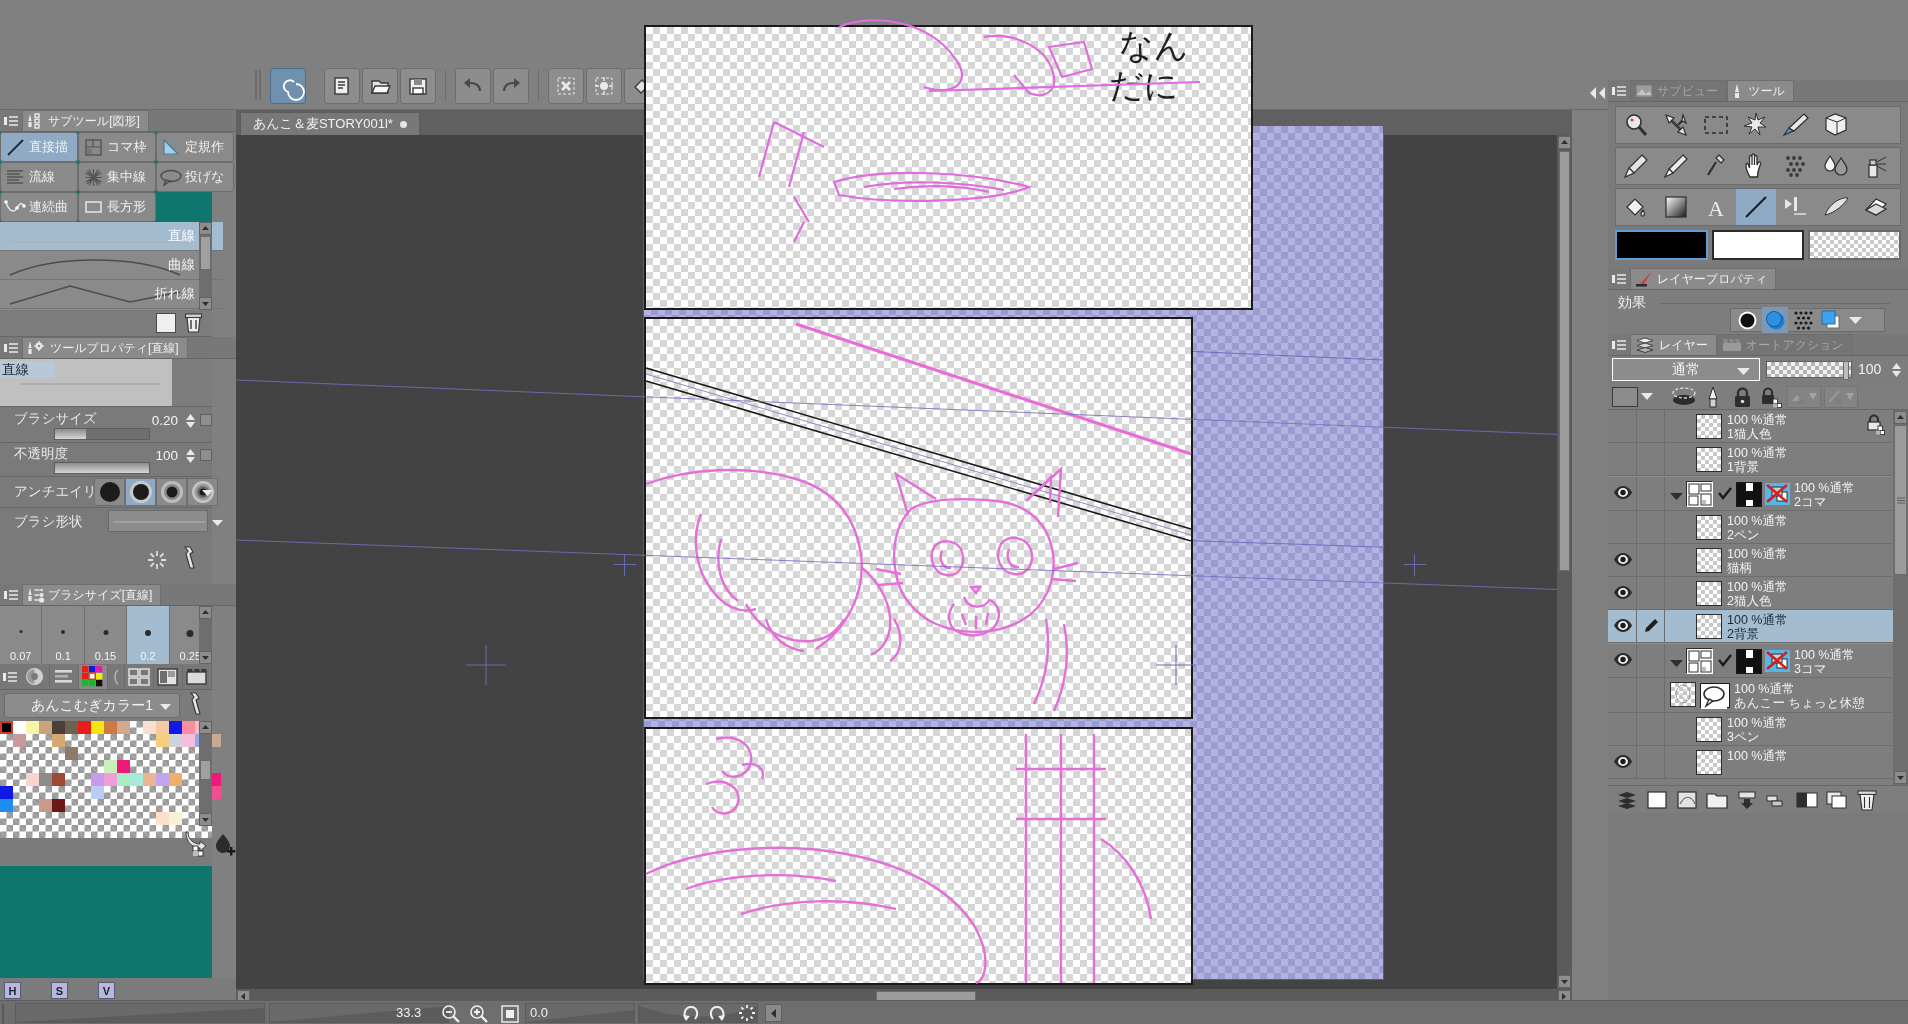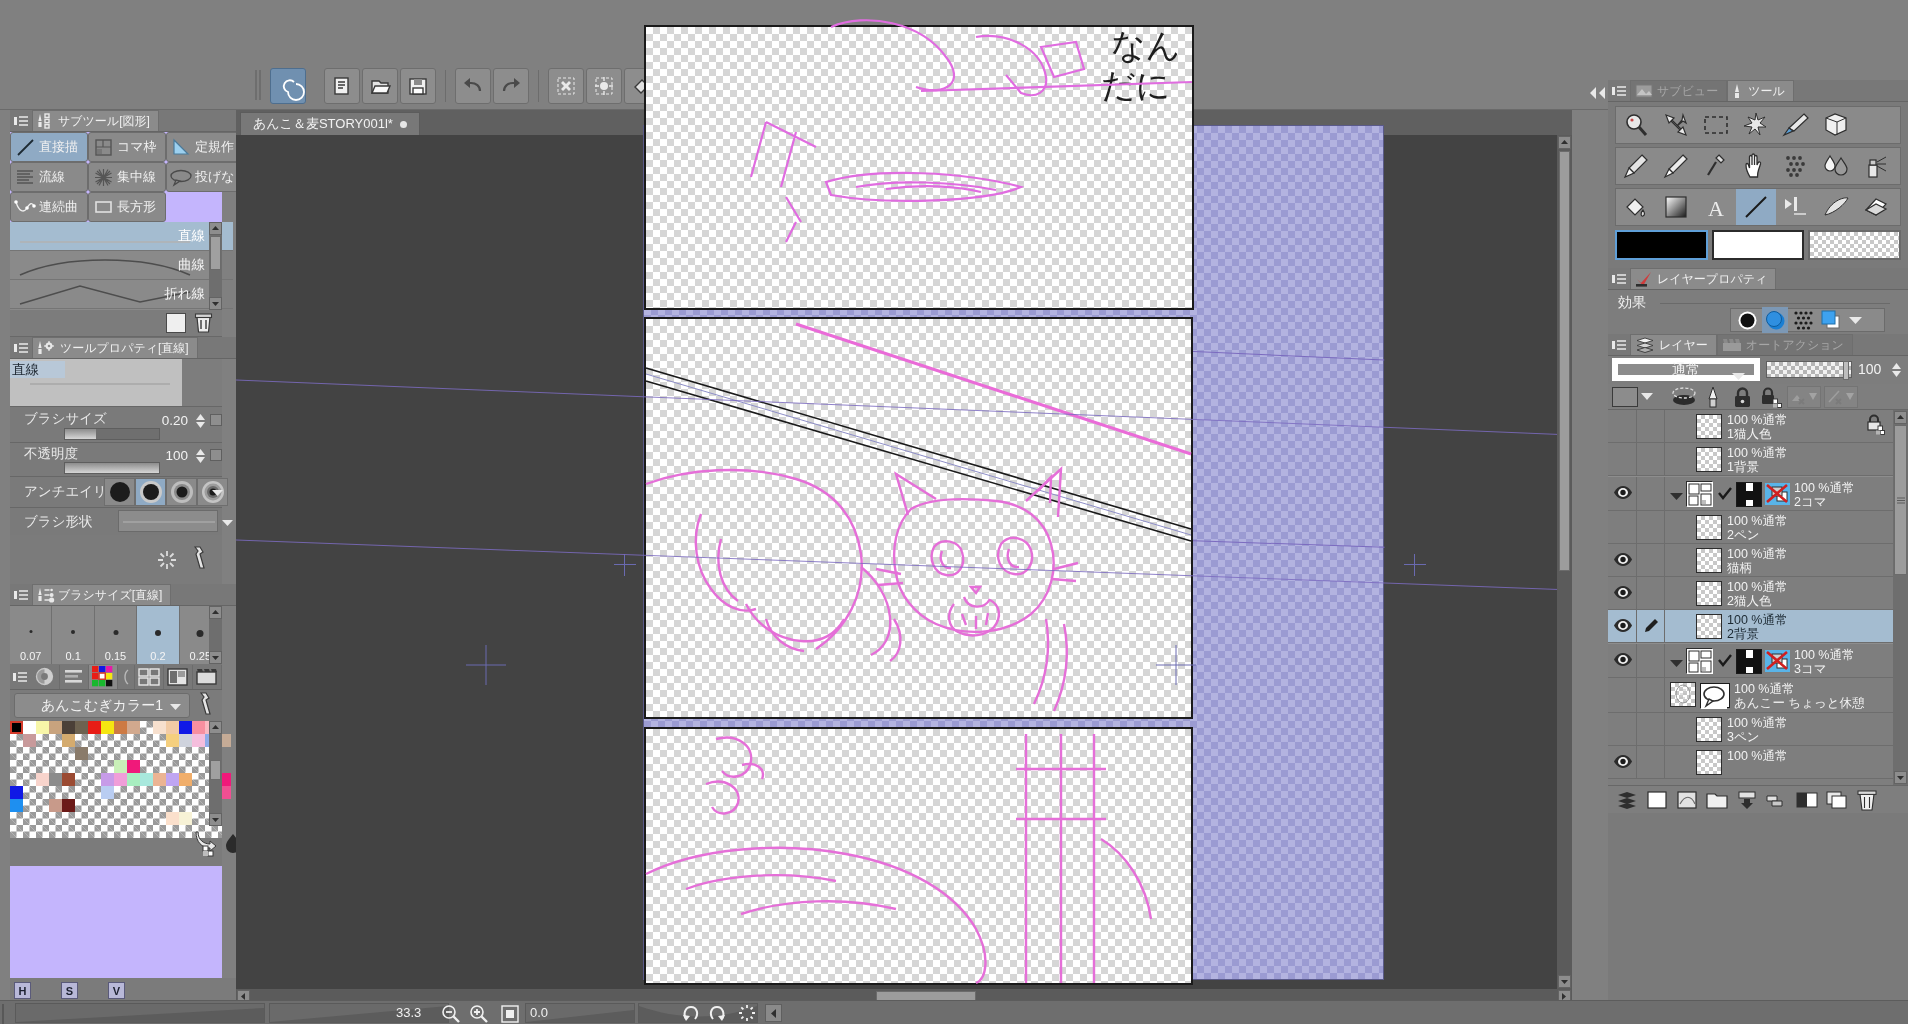--- a/index.html
+++ b/index.html
@@ -55,21 +55,21 @@
     display:flex; align-items:center; justify-content:center;
     cursor:pointer; position:relative;
   }
   .cbtn.sel { background:#7c98b5; border-color:#5c7b99; }
   .cbtn.flat { background:none; border:none; }
   .cbtn svg { display:block; }
   .cmd-sep { width:1px; height:32px; background:#6c6c6c; margin:0 7px; }
   .cmd-sep2 { width:14px; }
 
   
-  .leftdock { position:absolute; left:10px; top:110px; width:212px; height:894px; background:#c4b5fd; }
+  .leftdock { position:absolute; left:0; top:110px; width:212px; height:894px; background:#0f766e; }
 
   .panel-head {
     height:22px; background:#787878; border-bottom:1px solid #656565;
     display:flex; align-items:center; position:relative;
   }
   .ph-menu { width:22px; height:20px; display:flex; align-items:center; justify-content:center; cursor:pointer; }
   .ph-tab {
     height:21px; background:#8b8b8b; border:1px solid #6e6e6e; border-bottom:none;
     display:flex; align-items:center; gap:4px; padding:0 8px 0 4px; font-size:12px;
     color:#f0f0f0; cursor:pointer;
@@ -184,21 +184,21 @@
   .colchip.act { border-color:#5f9fd8; }
 
   .fx-btn { width:26px; height:26px; display:flex; align-items:center; justify-content:center; cursor:pointer; }
   .fx-btn.sel { background:#7c98b5; }
 
   .expr-select {
     height:26px; background:#8c8c8c; border:1px solid #6c6c6c; border-radius:3px;
     display:flex; align-items:center; gap:8px; padding:0 7px; font-size:13.5px; color:#f2f2f2; cursor:pointer;
   }
   .blend-select {
-    height:23px; background:#8c8c8c; border:6px solid #ffffff;
+    height:23px; background:#8c8c8c; border:1px solid #ffffff;
     display:flex; align-items:center; justify-content:center; position:relative;
     font-size:14px; color:#f2f2f2; cursor:pointer;
   }
   .opac-slider {
     height:17px; border:1px solid #5f5f5f; position:relative;
     background-image:
       linear-gradient(45deg,#b4b4b4 25%,transparent 25%,transparent 75%,#b4b4b4 75%),
       linear-gradient(45deg,#b4b4b4 25%,transparent 25%,transparent 75%,#b4b4b4 75%);
     background-size:8px 8px; background-position:0 0, 4px 4px;
     background-color:#f2f2f2;
@@ -999,21 +999,21 @@
         <span>あんこ＆麦STORY001l*</span>
         <span class="dot"></span>
       </div>
     </div>
 
     <div class="page">
 
       <div class="guide-h" style="left:0;top:200px;width:741px;transform:rotate(2.6deg);transform-origin:left center;"></div>
       <div class="guide-h" style="left:0;top:395px;width:741px;transform:rotate(2.0deg);transform-origin:left center;"></div>
 
-      <div class="panelframe" style="left:0;top:-101px;width:550px;height:285px;">
+      <div class="panelframe" style="left:0;top:-101px;width:609px;height:285px;padding-left:8px;">
         <svg width="546" height="281" viewBox="0 0 546 281" style="display:block">
           <g style="stroke:#e06ce0;fill:none;stroke-width:2.2">
             <path d="M120 95 L105 150 M120 95 L170 120 M150 105 L135 160 M140 170 L155 195 M150 195 L140 215"></path>
             <path d="M185 0 C220 -15 275 -5 300 30 C320 55 300 70 270 60"></path>
             <path d="M330 10 C360 5 395 20 400 50 C402 65 390 72 375 66 L360 48"></path>
             <path d="M395 20 L430 15 L438 42 L408 50 Z"></path>
             <path d="M180 155 C230 140 320 145 375 160 C340 175 240 178 185 168 Z"></path>
             <path d="M210 160 C250 152 310 155 350 163"></path>
             <path d="M240 162 C275 157 310 159 335 165"></path>
           </g>

